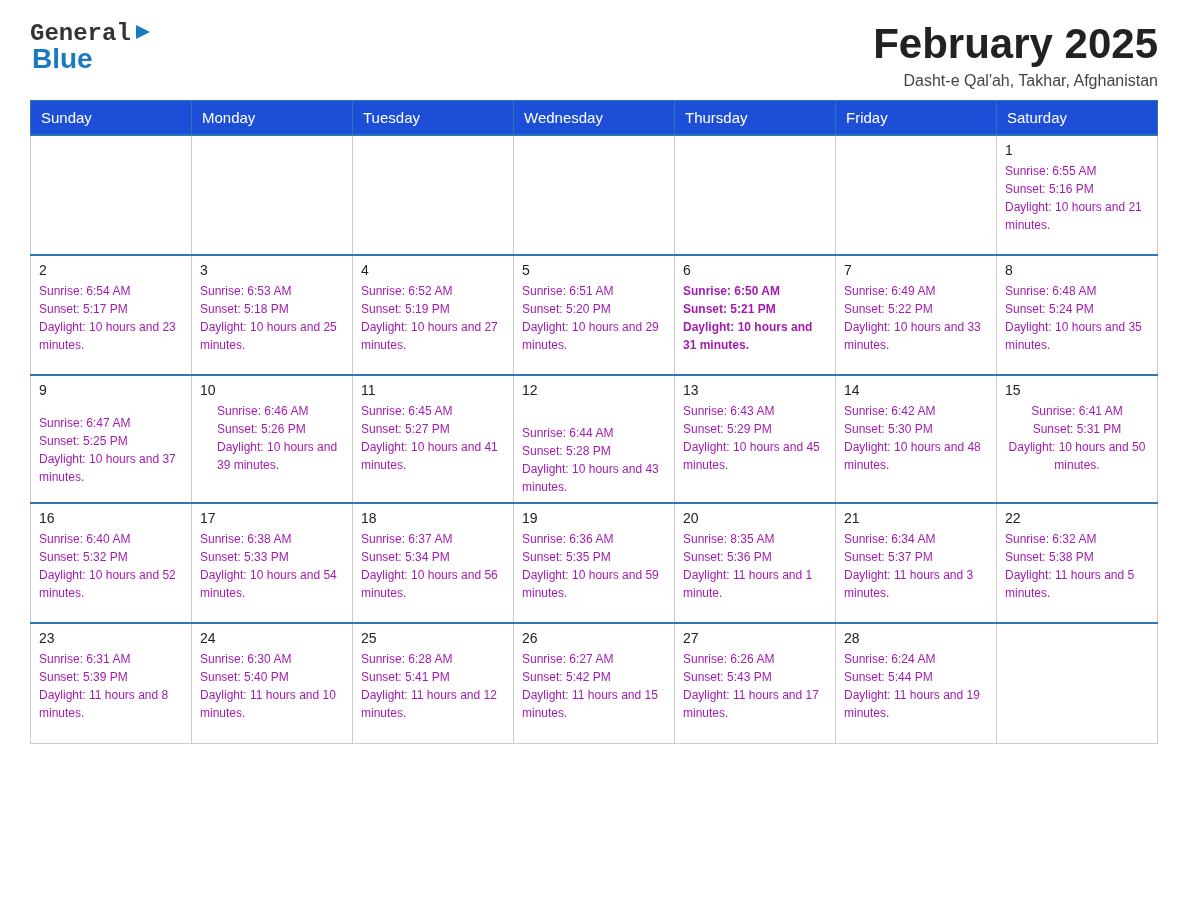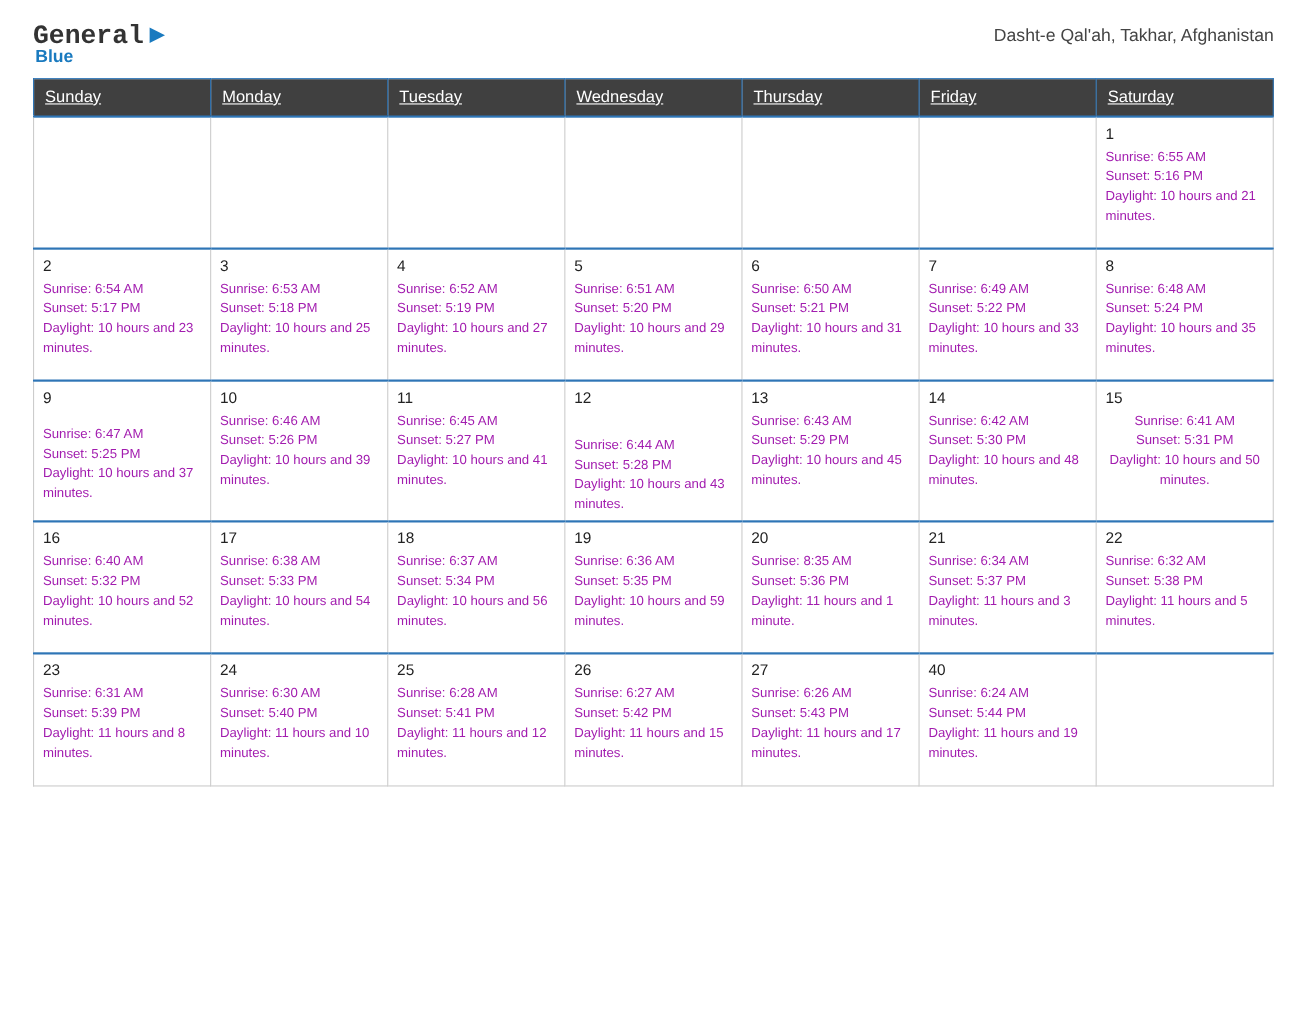--- a/index.html
+++ b/index.html
@@ -28,28 +28,27 @@
       font-size: 16px;
       color: #444;
       margin-top: 4px;
     }
     .calendar {
       width: 100%;
       border-collapse: collapse;
       margin-top: 10px;
     }
     .calendar th {
-      background-color: #404040;
+      background-color: #1d4ed8;
       color: #fff;
       font-size: 15px;
       font-weight: normal;
       padding: 8px 10px;
       text-align: left;
       border: 1px solid #2e75b6;
-      text-decoration: underline;
     }
     .calendar td {
       vertical-align: top;
       border: 1px solid #ccc;
       padding: 6px 8px;
       width: 14.28%;
       min-height: 110px;
       height: 120px;
       font-size: 12.5px;
       color: #333;
@@ -93,23 +92,24 @@
 <div class="header">
   <div class="logo-wrapper">
     <div class="logo-line1">
       <span style="font-size:24px;font-weight:bold;color:#333;">General</span>
       <span style="display:inline-block;margin-left:3px;margin-top:2px;">
         <svg width="18" height="18" viewBox="0 0 18 18">
             <polygon points="2,2 16,9 2,16" fill="#1a7abf"></polygon>
           </svg>
       </span>
     </div>
-    <span style="font-size:16px;font-weight:bold;color:#1a7abf;margin-top:-4px;margin-left:2px;">Blue</span>
+    <span style="font-size:28px;font-weight:bold;color:#1a7abf;margin-top:-4px;margin-left:2px;">Blue</span>
   </div>
   <div class="title-section">
+    <div class="calendar-title">February 2025</div>
     <div class="calendar-subtitle">Dasht-e Qal'ah, Takhar, Afghanistan</div>
   </div>
 </div>
 
 <table class="calendar">
   <thead>
     <tr>
     <th>Sunday</th>
         <th>Monday</th>
         <th>Tuesday</th>
@@ -154,21 +154,21 @@
 Daylight: 10 hours and 27 minutes.</div>
         </td>
         <td>
           <span class="day-number">5</span>
           <div class="day-info" style="white-space: pre-line;">Sunrise: 6:51 AM
 Sunset: 5:20 PM
 Daylight: 10 hours and 29 minutes.</div>
         </td>
         <td>
           <span class="day-number">6</span>
-          <div class="day-info" style="white-space: pre-line;">Sunrise: 6:50 AM
+          <div class="day-info" style="white-space: pre-line; font-weight: bold;">Sunrise: 6:50 AM
 Sunset: 5:21 PM
 Daylight: 10 hours and 31 minutes.</div>
         </td>
         <td>
           <span class="day-number">7</span>
           <div class="day-info" style="white-space: pre-line;">Sunrise: 6:49 AM
 Sunset: 5:22 PM
 Daylight: 10 hours and 33 minutes.</div>
         </td>
         <td>
@@ -180,21 +180,21 @@
       </tr>
       <tr>
         <td>
           <span class="day-number">9</span>
           <div class="day-info" style="white-space: pre-line; margin-top: 16px;">Sunrise: 6:47 AM
 Sunset: 5:25 PM
 Daylight: 10 hours and 37 minutes.</div>
         </td>
         <td>
           <span class="day-number">10</span>
-          <div class="day-info" style="white-space: pre-line;">Sunrise: 6:46 AM
+          <div class="day-info" style="white-space: pre-line; margin-left: 17px;">Sunrise: 6:46 AM
 Sunset: 5:26 PM
 Daylight: 10 hours and 39 minutes.</div>
         </td>
         <td>
           <span class="day-number">11</span>
           <div class="day-info" style="white-space: pre-line;">Sunrise: 6:45 AM
 Sunset: 5:27 PM
 Daylight: 10 hours and 41 minutes.</div>
         </td>
         <td>
@@ -291,21 +291,21 @@
 Sunset: 5:42 PM
 Daylight: 11 hours and 15 minutes.</div>
         </td>
         <td>
           <span class="day-number">27</span>
           <div class="day-info" style="white-space: pre-line;">Sunrise: 6:26 AM
 Sunset: 5:43 PM
 Daylight: 11 hours and 17 minutes.</div>
         </td>
         <td>
-          <span class="day-number">40</span>
+          <span class="day-number">28</span>
           <div class="day-info" style="white-space: pre-line;">Sunrise: 6:24 AM
 Sunset: 5:44 PM
 Daylight: 11 hours and 19 minutes.</div>
         </td>
         <td class="empty-cell"></td>
       </tr>
     </tbody>
 </table>
 
 </body></html>

